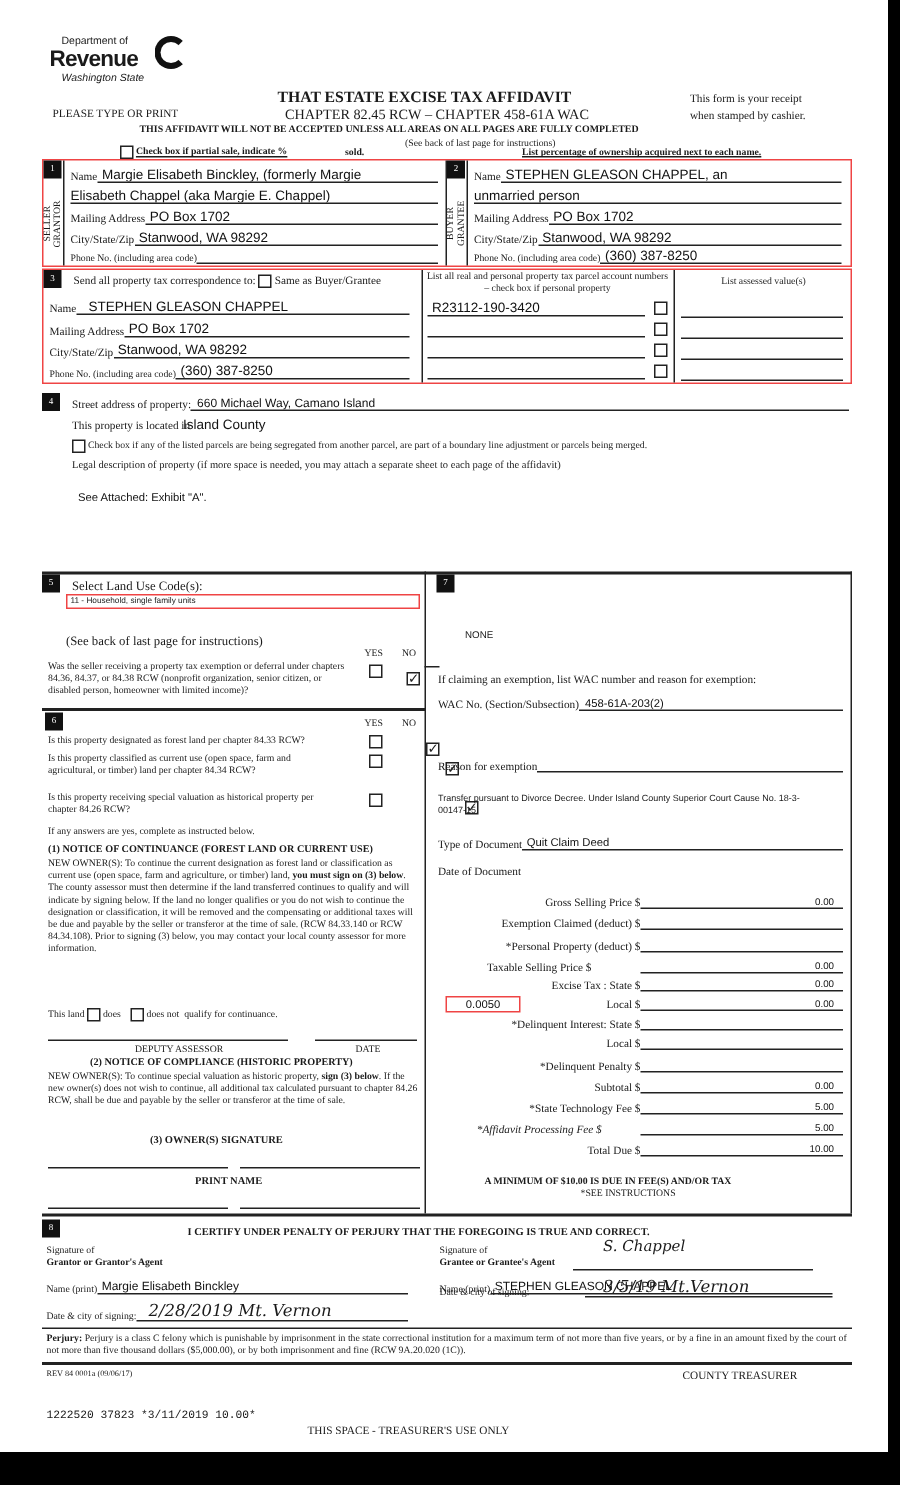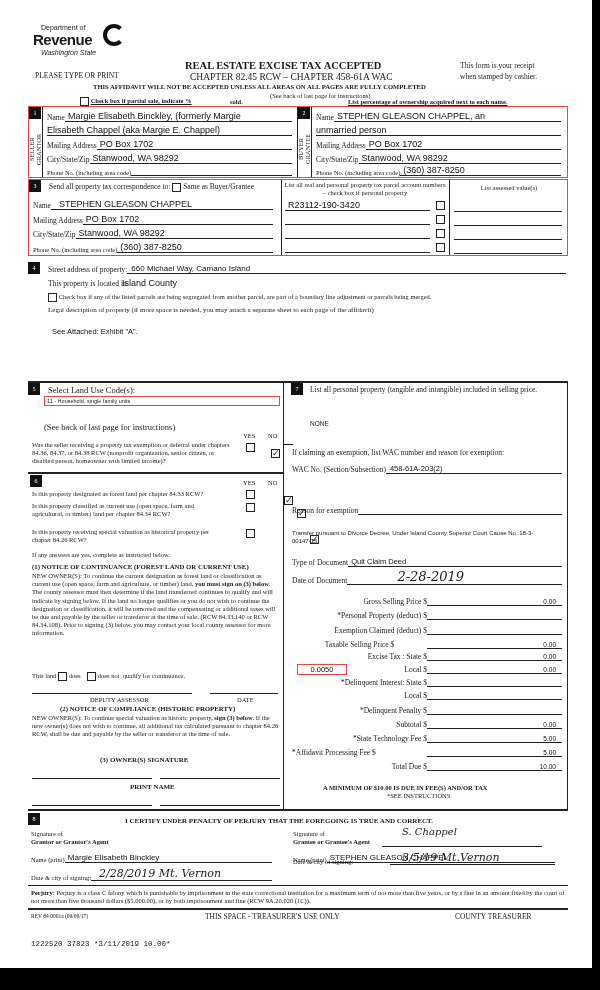--- a/index.html
+++ b/index.html
@@ -38,21 +38,21 @@
   
   <div class="abs" style="left:33px;top:22px;width:100px;height:38px;">
     <div class="abs sans" style="left:8px;top:2px;font-size:7px;">Department of</div>
     <div class="abs sans" style="left:0;top:9px;font-size:15px;font-weight:bold;letter-spacing:-0.5px;">Revenue</div>
     <div class="abs sans" style="left:8px;top:27px;font-size:7px;font-style:italic;">Washington State</div>
     <div class="logo-circle" style="left:70px;top:2px;"></div>
   </div>
 
   
   <div class="abs t7" style="left:35px;top:71px;">PLEASE TYPE OR PRINT</div>
-  <div class="abs" style="left:185px;top:60px;font-size:10.5px;font-weight:bold;">REAL ESTATE EXCISE TAX ACCEPTED</div>
+  <div class="abs" style="left:185px;top:60px;font-size:10.5px;font-weight:bold;">THAT ESTATE EXCISE TAX AFFIDAVIT</div>
   <div class="abs t9" style="left:190px;top:72px;">CHAPTER 82.45 RCW – CHAPTER 458-61A WAC</div>
   <div class="abs t7" style="left:460px;top:61px;">This form is your receipt</div>
   <div class="abs t7" style="left:460px;top:72px;">when stamped by cashier.</div>
   <div class="abs" style="left:93px;top:83px;font-size:6.6px;font-weight:bold;">THIS AFFIDAVIT WILL NOT BE ACCEPTED UNLESS ALL AREAS ON ALL PAGES ARE FULLY COMPLETED</div>
   <div class="abs t6" style="left:270px;top:92px;">(See back of last page for instructions)</div>
   <div class="abs t6" style="left:80px;top:97px;font-weight:bold;">
     <span class="cb"></span>
     <span style="text-decoration:underline;">Check box if partial sale, indicate %</span>
   </div>
   <div class="abs t6" style="left:230px;top:98px;font-weight:bold;">sold.</div>
@@ -238,54 +238,52 @@
   </div>
   <div class="abs" style="left:100px;top:756px;font-size:7px;font-weight:bold;">(3) OWNER(S) SIGNATURE</div>
   <div class="hr" style="left:32px;top:778px;width:120px;"></div>
   <div class="hr" style="left:160px;top:778px;width:120px;"></div>
   <div class="abs" style="left:130px;top:783px;font-size:7px;font-weight:bold;">PRINT NAME</div>
   <div class="hr" style="left:32px;top:805px;width:120px;"></div>
   <div class="hr" style="left:160px;top:805px;width:120px;"></div>
 
   
   <div class="secnum" style="left:291px;top:383px;">7</div>
-  <div class="abs t7" style="left:306px;top:385px;width:250px;line-height:10px;text-indent:4px;">List all personal property (tangible and intangible) included in selling price.</div>
   <div class="abs sans" style="left:310px;top:420px;font-size:6.5px;">NONE</div>
   <div class="hr" style="left:283px;top:444px;width:10px;"></div>
   <div class="abs t7" style="left:292px;top:448px;white-space:nowrap;">If claiming an exemption, list WAC number and reason for exemption:</div>
   <div class="row t7" style="left:292px;top:462px;width:270px;height:12px;">
     <span class="lbl">WAC No. (Section/Subsection)</span>
     <span class="fill typed" style="font-size:7.5px;padding-left:4px;">458-61A-203(2)</span>
   </div>
   <div class="row t7" style="left:292px;top:503px;width:270px;height:12px;">
     <span class="lbl">Reason for exemption</span>
     <span class="fill"></span>
   </div>
   <div class="abs sans" style="left:292px;top:529px;width:250px;font-size:6px;line-height:8px;">Transfer pursuant to Divorce Decree. Under Island County Superior Court Cause No. 18-3-00147-15.</div>
   <div class="row t7" style="left:292px;top:555px;width:270px;height:12px;">
     <span class="lbl">Type of Document</span>
     <span class="fill typed" style="font-size:7.5px;">Quit Claim Deed</span>
   </div>
   <div class="row t7" style="left:292px;top:569px;width:270px;height:16px;">
     <span class="lbl">Date of Document</span>
-    <span class="fill hand" style="font-size:13px;padding-left:50px;">2-28-2019</span>
   </div>
 
   
   <div class="abs" style="left:292px;top:591px;width:270px;">
     <div class="row t7" style="position:relative;height:14.5px;width:270px;">
       <span class="lbl" style="width:135px;text-align:right;">Gross Selling Price $</span>
       <span class="fill typed r" style="font-size:6.5px;">0.00</span>
     </div>
     <div class="row t7" style="position:relative;height:14.5px;width:270px;">
+      <span class="lbl" style="width:135px;text-align:right;">Exemption Claimed (deduct) $</span>
+      <span class="fill typed r" style="font-size:6.5px;"></span>
+    </div>
+    <div class="row t7" style="position:relative;height:14.5px;width:270px;">
       <span class="lbl" style="width:135px;text-align:right;">*Personal Property (deduct) $</span>
-      <span class="fill typed r" style="font-size:6.5px;"></span>
-    </div>
-    <div class="row t7" style="position:relative;height:14.5px;width:270px;">
-      <span class="lbl" style="width:135px;text-align:right;">Exemption Claimed (deduct) $</span>
       <span class="fill typed r" style="font-size:6.5px;"></span>
     </div>
     <div class="row t7" style="position:relative;height:14.5px;width:270px;">
       <span class="lbl" style="width:135px;text-align:center;">Taxable Selling Price $</span>
       <span class="fill typed r" style="font-size:6.5px;">0.00</span>
     </div>
     <div class="row t7" style="position:relative;height:12px;width:270px;">
       <span class="lbl" style="width:135px;text-align:right;">Excise Tax : State $</span>
       <span class="fill typed r" style="font-size:6.5px;">0.00</span>
     </div>
@@ -310,21 +308,21 @@
     </div>
     <div class="row t7" style="position:relative;height:14.5px;width:270px;">
       <span class="lbl" style="width:135px;text-align:right;">Subtotal $</span>
       <span class="fill typed r" style="font-size:6.5px;">0.00</span>
     </div>
     <div class="row t7" style="position:relative;height:14px;width:270px;">
       <span class="lbl" style="width:135px;text-align:right;">*State Technology Fee $</span>
       <span class="fill typed r" style="font-size:6.5px;">5.00</span>
     </div>
     <div class="row t7" style="position:relative;height:14px;width:270px;">
-      <span class="lbl" style="width:135px;text-align:left;">*Affidavit Processing Fee $</span>
+      <span class="lbl" style="width:135px;text-align:center;font-style:italic;">*Affidavit Processing Fee $</span>
       <span class="fill typed r" style="font-size:6.5px;">5.00</span>
     </div>
     <div class="row t7" style="position:relative;height:14px;width:270px;">
       <span class="lbl" style="width:135px;text-align:right;">Total Due $</span>
       <span class="fill typed r" style="font-size:6.5px;">10.00</span>
     </div>
   </div>
   <div class="abs" style="left:323px;top:784px;font-size:6.5px;font-weight:bold;">A MINIMUM OF $10.00 IS DUE IN FEE(S) AND/OR TAX</div>
   <div class="abs t6" style="left:387px;top:792px;">*SEE INSTRUCTIONS</div>
 
@@ -361,16 +359,16 @@
   </div>
 
   
   <div class="hr" style="left:28px;top:885px;width:540px;"></div>
   <div class="abs t6" style="left:31px;top:889px;width:535px;line-height:8px;">
     <b>Perjury:</b>
     <span>Perjury is a class C felony which is punishable by imprisonment in the state correctional institution for a maximum term of not more than five years, or by a fine in an amount fixed by the court of not more than five thousand dollars ($5,000.00), or by both imprisonment and fine (RCW 9A.20.020 (1C)).</span>
   </div>
   <div class="hr" style="left:28px;top:908px;width:540px;height:1.5px;"></div>
   <div class="abs" style="left:31px;top:913px;font-size:5.5px;">REV 84 0001a (09/06/17)</div>
-  <div class="abs t7" style="left:205px;top:912px;">THIS SPACE - TREASURER'S USE ONLY</div>
+  <div class="abs t7" style="left:205px;top:949px;">THIS SPACE - TREASURER'S USE ONLY</div>
   <div class="abs t7" style="left:455px;top:912px;">COUNTY TREASURER</div>
   <div class="abs mono" style="left:31px;top:940px;font-size:7.5px;">1222520 37823 *3/11/2019 10.00*</div>
 </div>
 
 </body></html>

